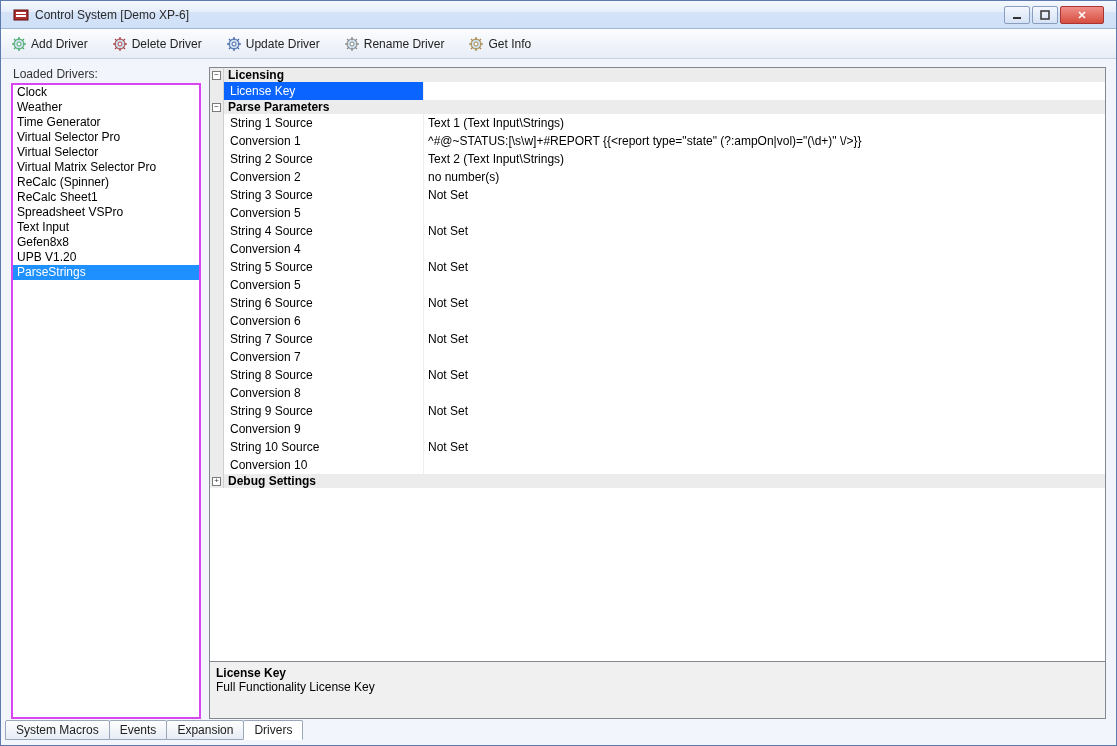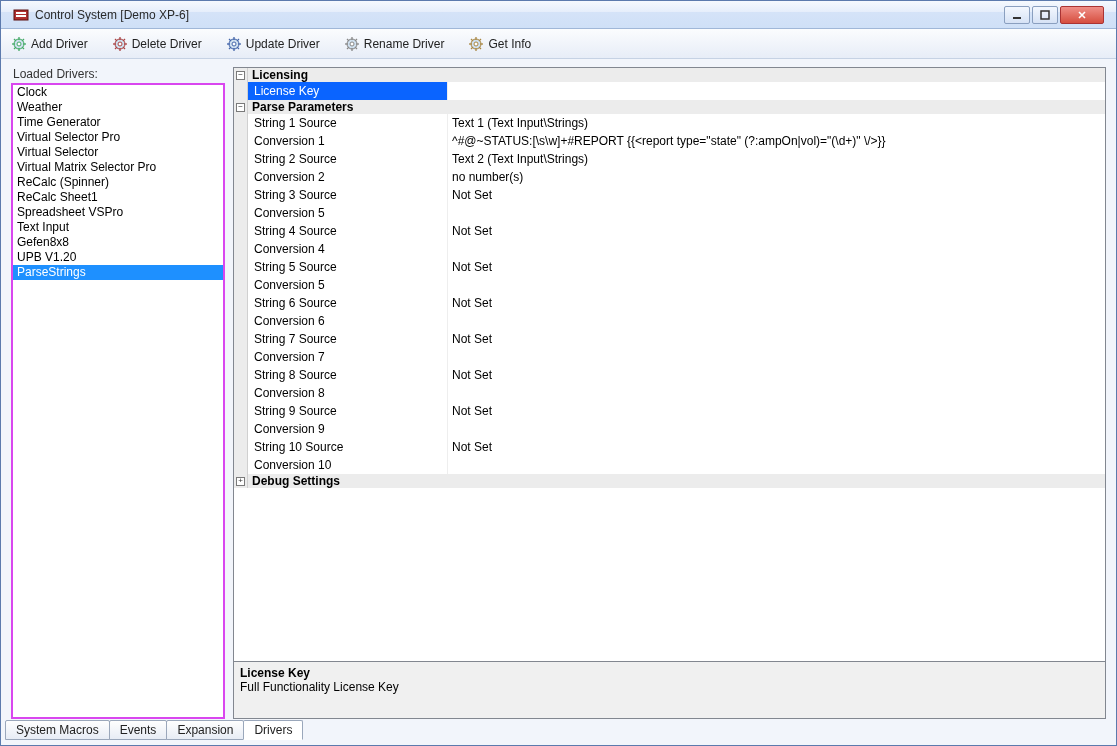--- a/index.html
+++ b/index.html
@@ -32,21 +32,21 @@
   .winbtn svg { width: 10px; height: 10px; }
   
   .toolbar {
     height: 30px; background: linear-gradient(to bottom,#fbfcfe,#e7edf7);
     border-bottom: 1px solid #c6d2e4; display: flex; align-items: center; padding: 0 6px; gap: 16px;
   }
   .tbitem { display: flex; align-items: center; gap: 4px; color: #222; cursor: default; padding: 2px 4px; }
   .gearicon { width: 16px; height: 16px; }
   
   .content { flex: 1; display: flex; padding: 8px 10px 0 10px; gap: 8px; min-height: 0; background: #f2f5fb; }
-  .leftcol { width: 214px; display: flex; flex-direction: column; }
+  .leftcol { width: 190px; display: flex; flex-direction: column; }
   .leftlabel { color: #333; margin-bottom: 2px; padding-left: 2px; }
   .listbox {
     flex: 1; border: 2px solid #d946ef; background: #fff; overflow: auto;
   }
   .listbox .item { padding: 0 4px; line-height: 15px; color: #000; white-space: nowrap; cursor: default; }
   .listbox .item.selected { background: #1e90ff; color: #fff; }
   
   .rightcol { flex: 1; display: flex; flex-direction: column; min-height: 0; }
   .propgrid {
     flex: 1; border: 1px solid #828790; background: #fff; overflow: auto; position: relative;

